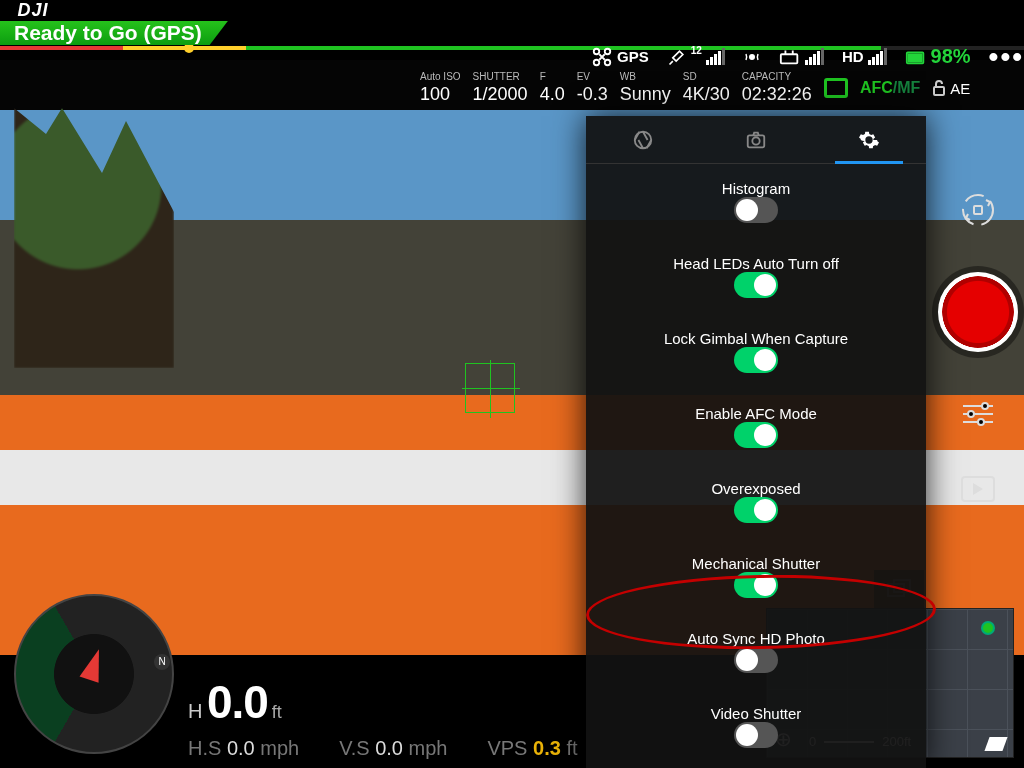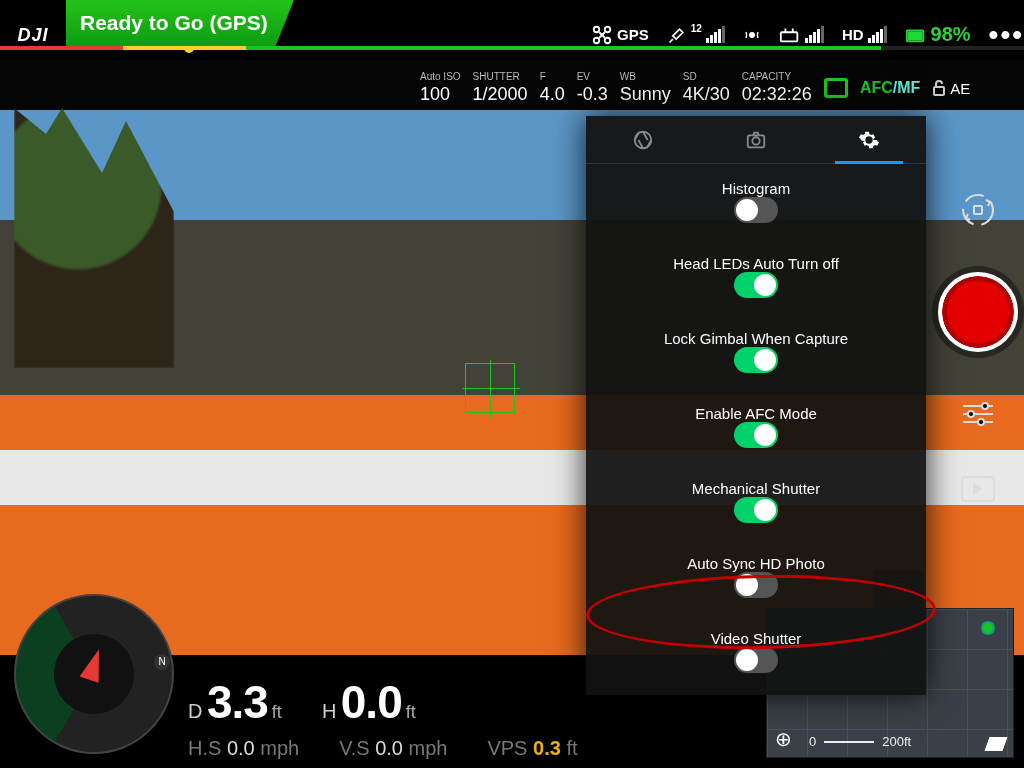--- a/index.html
+++ b/index.html
@@ -27,21 +27,21 @@
     background:#000;
   }
   .trees { position:absolute; left:14px; top:108px; width:160px; height:260px;
     background: radial-gradient(circle at 40% 30%, #3a5a2a 0 40%, transparent 41%),
                 linear-gradient(#2e2519,#2e2519);
     clip-path: polygon(0 0, 20% 10%, 30% 0, 55% 25%, 70% 5%, 100% 40%, 100% 100%, 0 100%);
     filter: blur(1px);
   }
 
   
-  .topbar { position:absolute; top:0; left:0; right:0; height:46px; display:flex; align-items:flex-end; z-index:10; }
+  .topbar { position:absolute; top:0; left:0; right:0; height:46px; display:flex; align-items:flex-start; z-index:10;flex-direction:column; }
   .logo { width:66px; text-align:center; font-weight:700; font-style:italic; letter-spacing:1px; font-size:18px; }
   .status-pill { background:linear-gradient(#25c21b,#0c9d10); height:46px; display:flex; align-items:center; padding:0 26px 0 14px; font-weight:600; font-size:21px; clip-path: polygon(0 0,100% 0,92% 100%,0 100%); }
   .top-right { margin-left:auto; display:flex; align-items:center; gap:18px; font-size:15px; font-weight:600;}
   .top-ico { display:flex; align-items:center; gap:4px; }
   .dots { font-size:28px; letter-spacing:2px; line-height:0; }
   .batt { color:#23d43a; font-size:20px; }
   .sigbars { display:inline-flex; align-items:flex-end; gap:1px; }
   .sigbars i { width:3px; background:#fff; display:block; }
   .sigbars i:nth-child(1){height:5px} .sigbars i:nth-child(2){height:8px} .sigbars i:nth-child(3){height:11px} .sigbars i:nth-child(4){height:14px} .sigbars i:nth-child(5){height:17px; background:#666}
 
@@ -54,21 +54,21 @@
   .tick { position:absolute; top:-3px; width:10px; height:10px; background:#fff; border-radius:50%; }
   .tick.h{ background:#ffcf2b; left:18%; }
 
   
   .params { position:absolute; top:66px; left:420px; right:12px; height:44px; display:flex; align-items:center; gap:12px; z-index:8; font-size:12px; }
   .param { display:flex; flex-direction:column; align-items:flex-start; gap:2px; }
   .param .lbl { font-size:10px; color:#bbb; }
   .param .val { font-size:18px; font-weight:500; }
   .focus-frame { width:24px; height:20px; border:3px solid #1fc321; border-radius:3px; position:relative; }
   .afcmf { font-size:16px; font-weight:600; }
-  .afcmf .a{ color:#1fc321;} .afcmf .m{ color:#5eead4;}
+  .afcmf .a{ color:#1fc321;} .afcmf .m{ color:#15803d;}
   .aelock { display:flex; align-items:center; gap:4px; font-size:15px;}
 
   
   .rside { position:absolute; right:10px; top:190px; width:72px; display:flex; flex-direction:column; align-items:center; gap:42px; z-index:20;}
   .swap-ico, .sliders-ico, .play-ico { width:40px; height:40px; display:flex; align-items:center; justify-content:center; }
   .record-btn { width:80px; height:80px; border-radius:50%; background:radial-gradient(circle,#e50000 0 60%, #b00000 62% 70%, #fff 71% 76%, #000 77% 100%); border:4px solid #fff; position:relative; box-shadow:0 0 0 6px rgba(0,0,0,.4);}
   .play-ico { border:2px solid #ddd; border-radius:4px; width:34px; height:26px; }
   .play-ico::after{ content:""; border-left:10px solid #ddd; border-top:6px solid transparent; border-bottom:6px solid transparent;}
 
   
@@ -298,20 +298,24 @@
       </div>
     <div class="prow">
         <span>Lock Gimbal When Capture</span>
         <div class="toggle on"></div>
       </div>
     <div class="prow">
         <span>Enable AFC Mode</span>
         <div class="toggle on"></div>
       </div>
     <div class="prow">
+        <span>Overexposed</span>
+        <div class="toggle on"></div>
+      </div>
+    <div class="prow">
         <span>Mechanical Shutter</span>
         <div class="toggle on"></div>
       </div>
     <div class="prow">
         <span>Auto Sync HD Photo</span>
         <div class="toggle off"></div>
       </div>
     <div class="prow">
         <span>Video Shutter</span>
         <div class="toggle off"></div>
@@ -327,21 +331,20 @@
       </svg>
   </div>
 
   <div class="compass">
     <div class="arrow"></div>
     <div class="n">N</div>
   </div>
 
   <div class="telemetry">
     <div class="trow">
-      <div><span class="tlabel">D</span> <span class="tval-big">3.3</span><span class="tunit">ft</span></div>
       <div><span class="tlabel">H</span> <span class="tval-big">0.0</span><span class="tunit">ft</span></div>
     </div>
     <div class="trow trow2">
       <div><span>H.S</span> <span class="v">0.0</span> <span>mph</span></div>
       <div><span>V.S</span> <span class="v">0.0</span> <span>mph</span></div>
       <div><span>VPS</span> <span class="vpsval">0.3</span> <span>ft</span></div>
     </div>
   </div>
 
   <div class="minimap">

